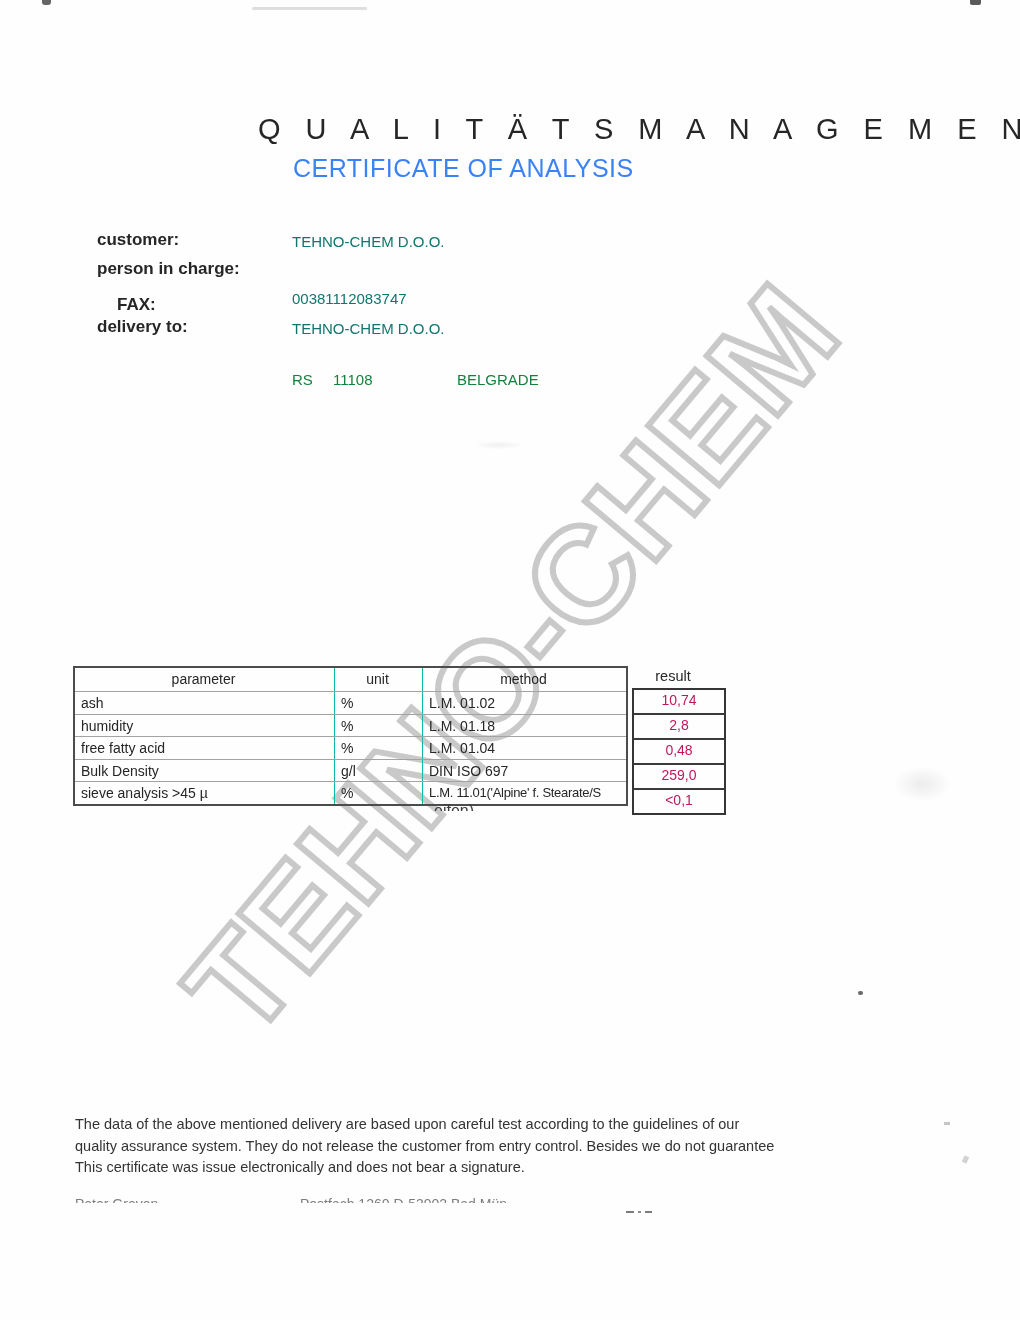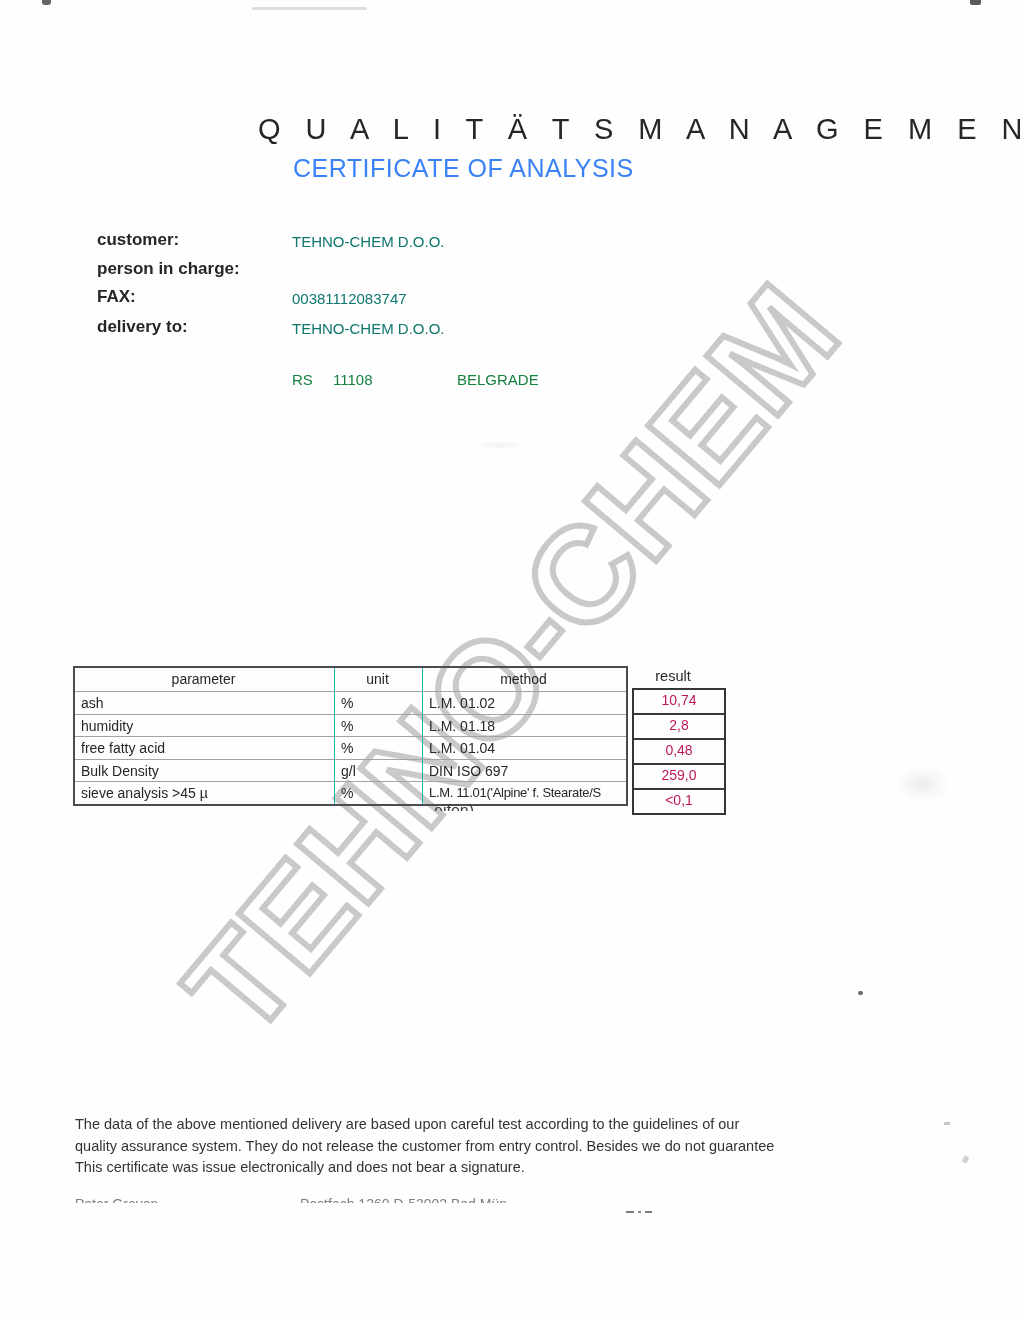--- a/index.html
+++ b/index.html
@@ -129,21 +129,21 @@
 
     <div class="title1">Q U A L I T Ä T S M A N A G E M E N T</div>
     <div class="title2">CERTIFICATE OF ANALYSIS</div>
 
     <div class="info-label" style="top:230px;">customer:</div>
     <div class="info-value" style="top:233px;">TEHNO-CHEM D.O.O.</div>
 
     <div class="info-label" style="top:259px;">person in charge:</div>
     <div class="info-value" style="top:262px;"></div>
 
-    <div class="info-label" style="top:287px;">FAX:</div>
+    <div class="info-label" style="top:295px;margin-left:20px;">FAX:</div>
     <div class="info-value" style="top:290px;">00381112083747</div>
 
     <div class="info-label" style="top:317px;">delivery to:</div>
     <div class="info-value" style="top:320px;">TEHNO-CHEM D.O.O.</div>
 
     <div class="addr" style="left:292px;">RS</div>
     <div class="addr" style="left:333px;">11108</div>
     <div class="addr" style="left:457px;">BELGRADE</div>
 
     <div class="ctable">

